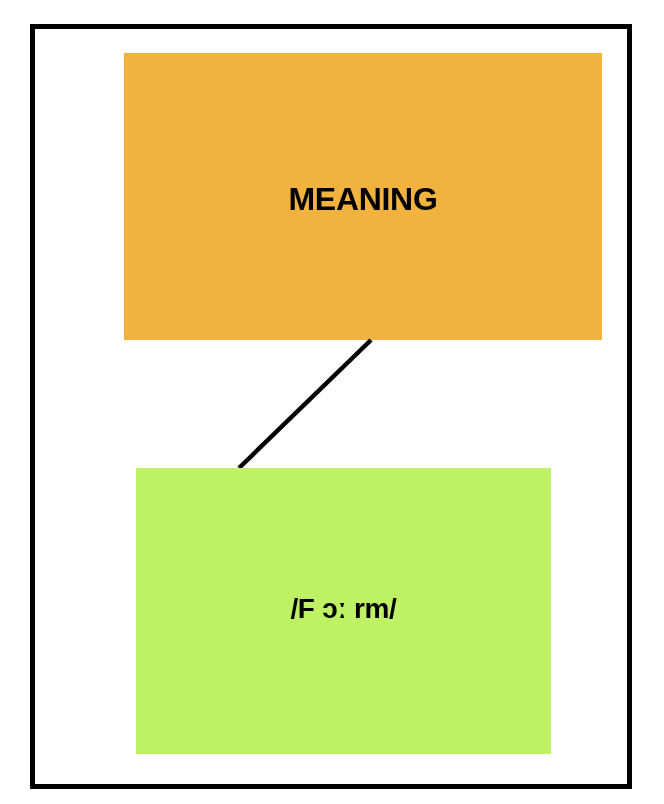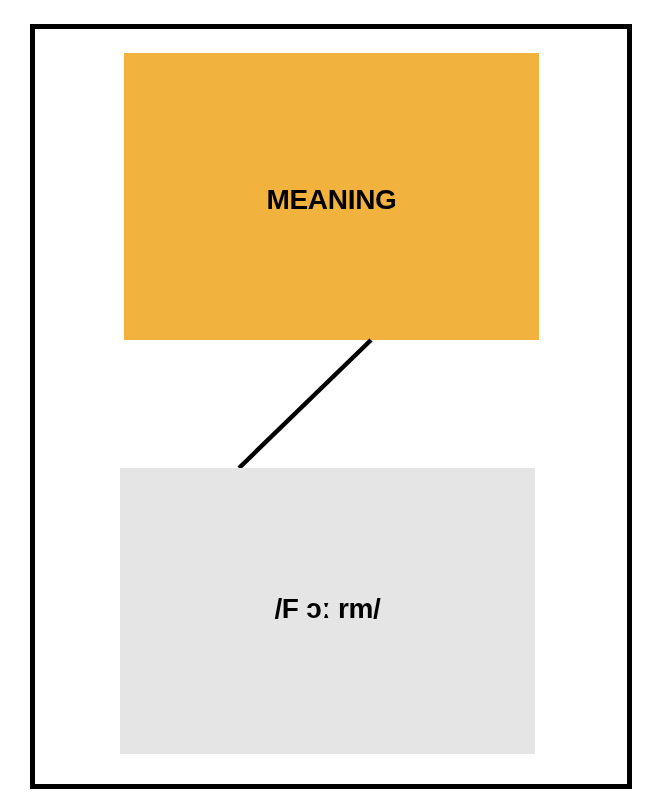--- a/index.html
+++ b/index.html
@@ -6,22 +6,22 @@
     body { width: 664px; height: 804px; position: relative; overflow: hidden; font-family: "Liberation Sans", sans-serif; }
     .frame {
       position: absolute; left: 30px; top: 24px;
       width: 592px; height: 755px;
       border: 5px solid #000000; background: #ffffff;
     }
     .box {
       position: absolute; display: flex; align-items: center; justify-content: center;
       font-family: "Liberation Sans", sans-serif; font-weight: bold; color: #000000;
     }
-    .meaning { left: 124px; top: 53px; width: 415px; height: 287px; background: #F2B23E; font-size: 28px; }
-    .form { left: 120px; top: 468px; width: 415px; height: 286px; background: #e5e5e5; font-size: 28px; }
+    .meaning { left: 124px; top: 53px; width: 478px; height: 287px; background: #F2B23E; font-size: 32px; }
+    .form { left: 136px; top: 468px; width: 415px; height: 286px; background: #bef264; font-size: 28px; }
     .meaning .label { position: relative; top: 3px; letter-spacing: -0.3px; }
     .form .label { position: relative; top: -2px; letter-spacing: -0.3px; }
     svg.connector { position: absolute; left: 0; top: 0; width: 664px; height: 804px; pointer-events: none; }
   </style>
 </head>
 <body>
 
 <div class="frame"></div>
 
 <div class="box meaning">

